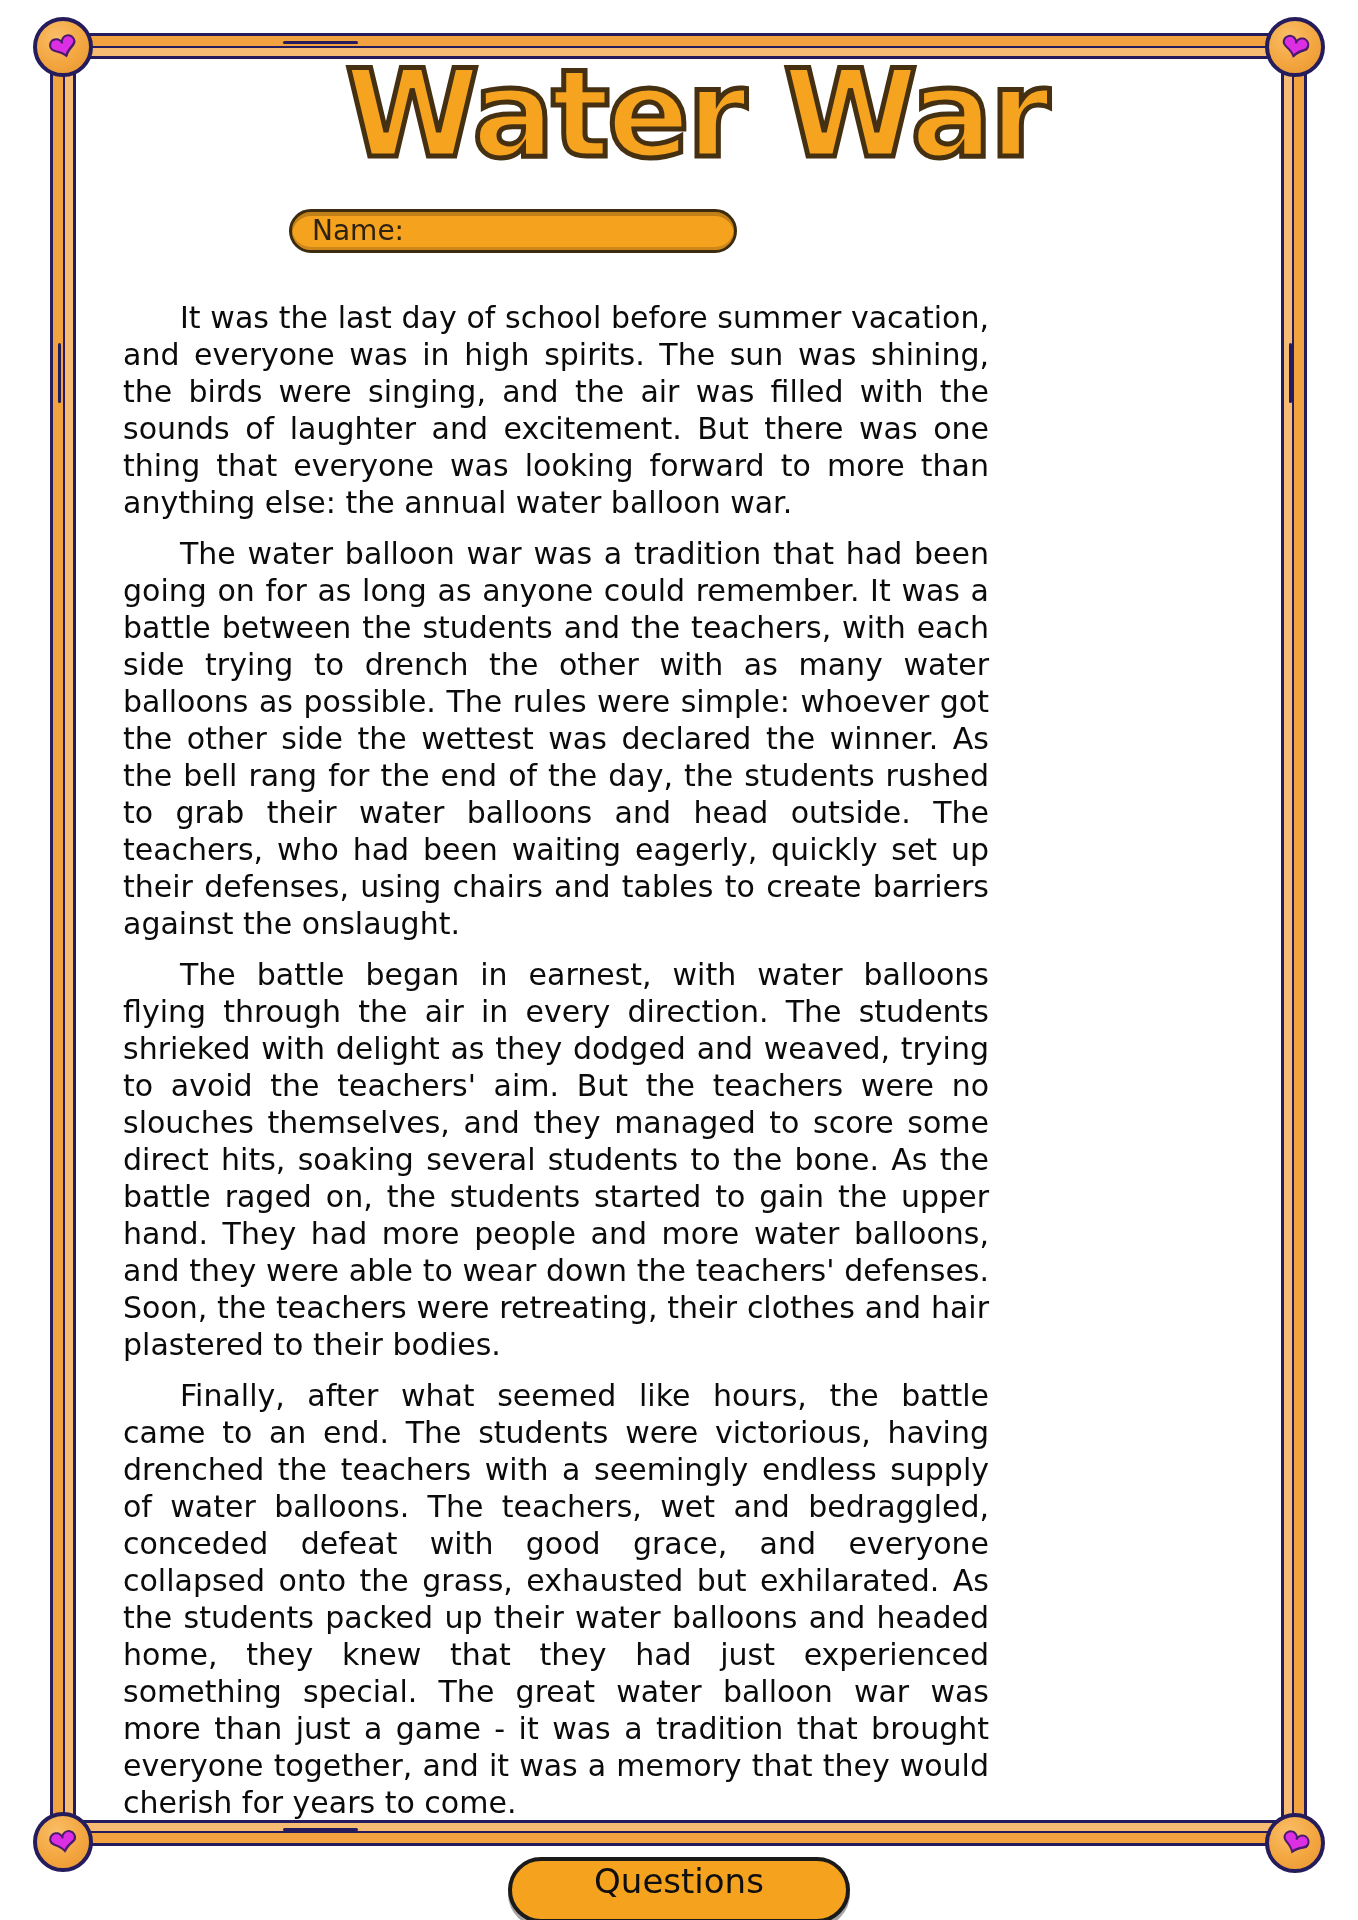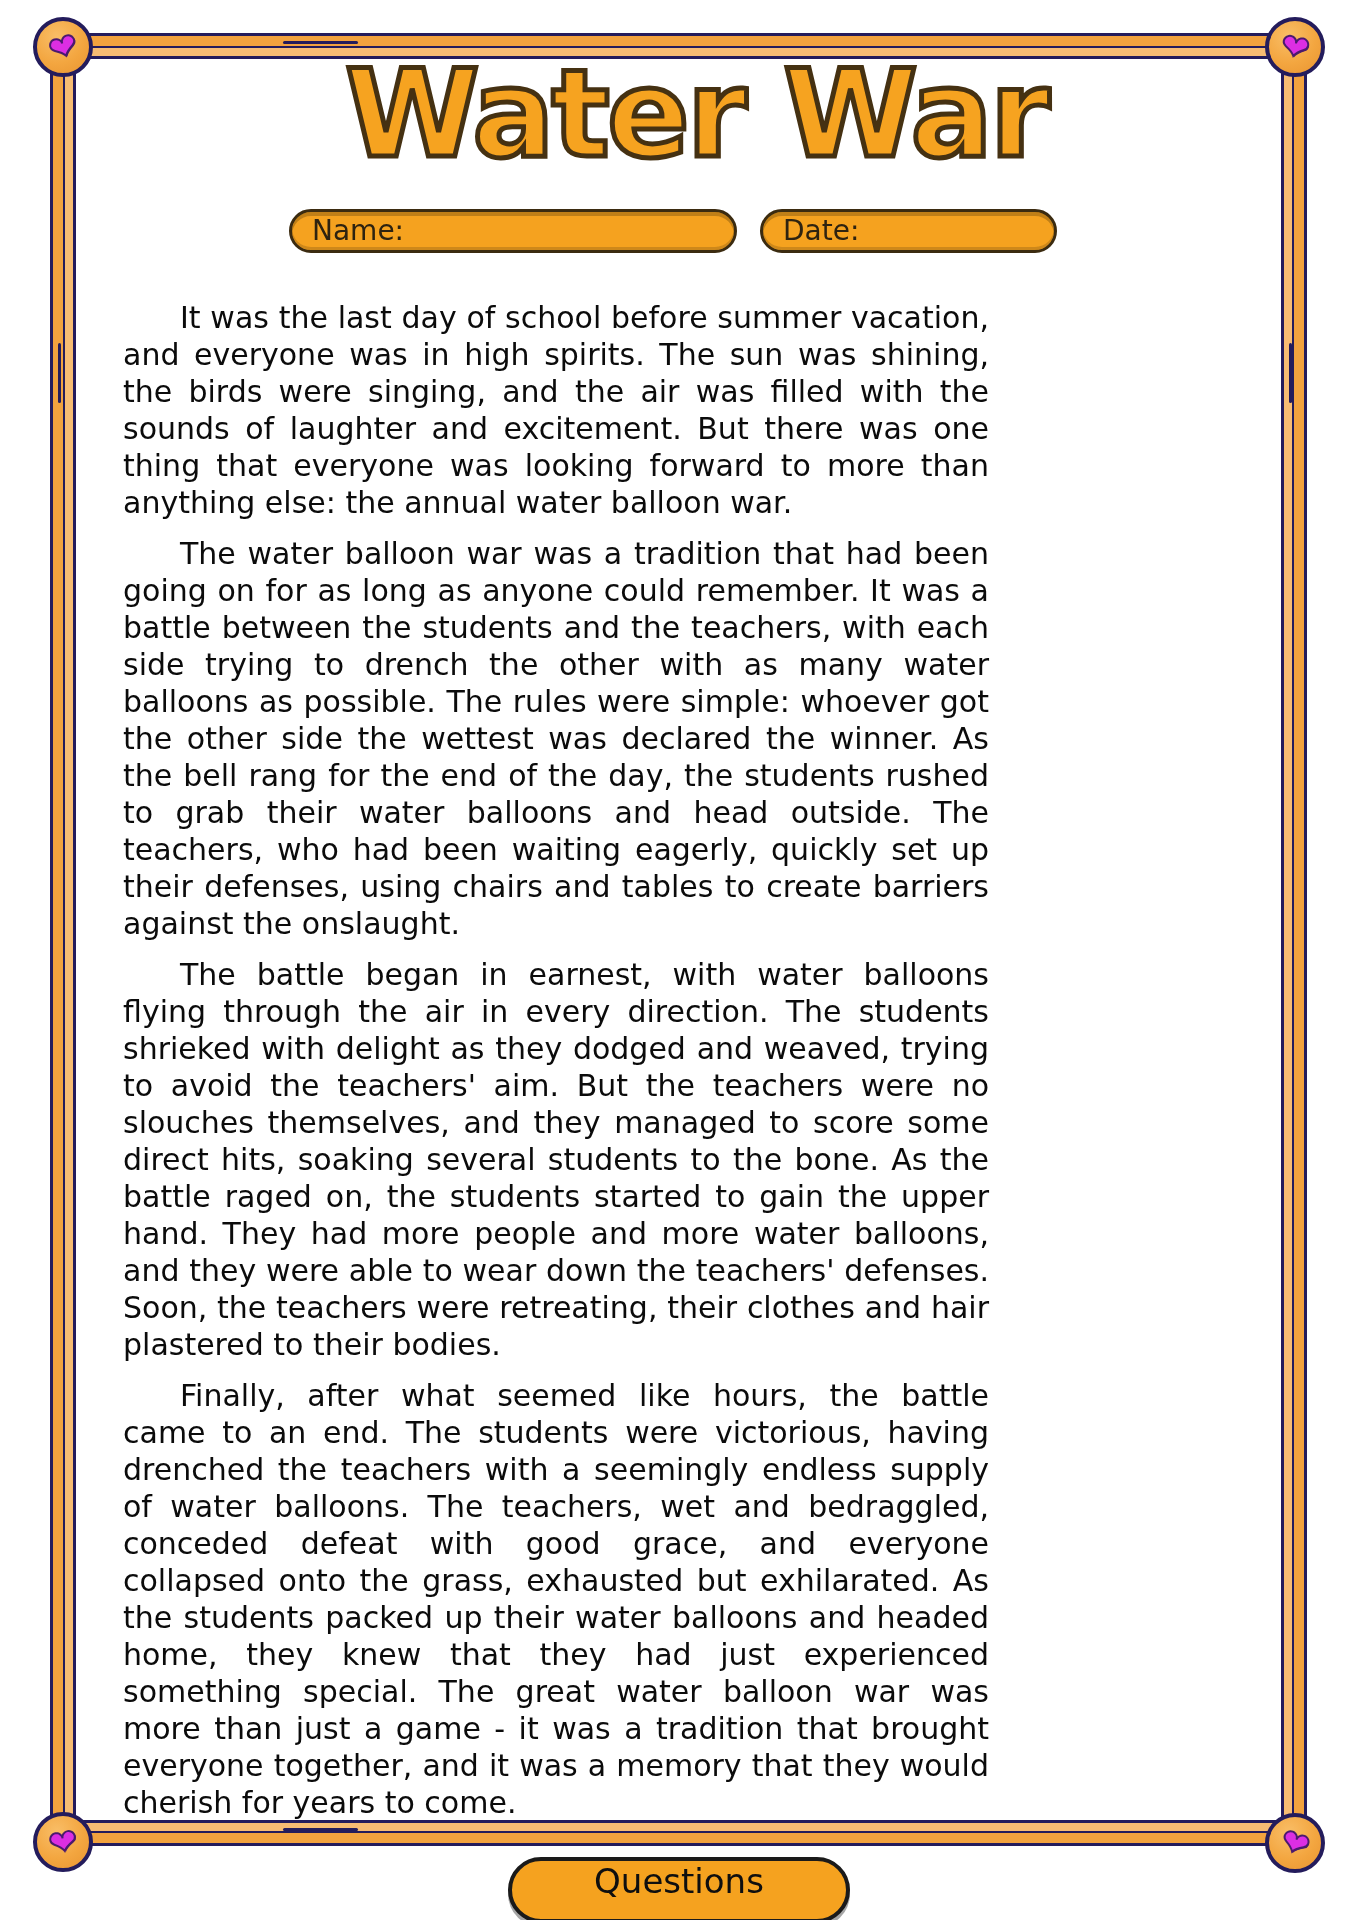--- a/index.html
+++ b/index.html
@@ -149,24 +149,20 @@
 
   <div class="content">
 
     <h1 class="title">Water War</h1>
 
     <div class="fields-row">
       <div class="pill pill-name">
         <span class="pill-label">Name:</span>
         <span class="pill-fill"></span>
       </div>
-      <div class="pill pill-date">
-        <span class="pill-label">Date:</span>
-        <span class="pill-fill"></span>
-      </div>
     </div>
 
     <div class="passage">
       <p>It was the last day of school before summer vacation, and everyone was in high spirits. The sun was shining, the birds were singing, and the air was filled with the sounds of laughter and excitement. But there was one thing that everyone was looking forward to more than anything else: the annual water balloon war.</p>
       <p>The water balloon war was a tradition that had been going on for as long as anyone could remember. It was a battle between the students and the teachers, with each side trying to drench the other with as many water balloons as possible. The rules were simple: whoever got the other side the wettest was declared the winner. As the bell rang for the end of the day, the students rushed to grab their water balloons and head outside. The teachers, who had been waiting eagerly, quickly set up their defenses, using chairs and tables to create barriers against the onslaught.</p>
       <p>The battle began in earnest, with water balloons flying through the air in every direction. The students shrieked with delight as they dodged and weaved, trying to avoid the teachers' aim. But the teachers were no slouches themselves, and they managed to score some direct hits, soaking several students to the bone. As the battle raged on, the students started to gain the upper hand. They had more people and more water balloons, and they were able to wear down the teachers' defenses. Soon, the teachers were retreating, their clothes and hair plastered to their bodies.</p>
       <p>Finally, after what seemed like hours, the battle came to an end. The students were victorious, having drenched the teachers with a seemingly endless supply of water balloons. The teachers, wet and bedraggled, conceded defeat with good grace, and everyone collapsed onto the grass, exhausted but exhilarated. As the students packed up their water balloons and headed home, they knew that they had just experienced something special. The great water balloon war was more than just a game - it was a tradition that brought everyone together, and it was a memory that they would cherish for years to come.</p>
     </div>
 
     <div class="q-badge">

